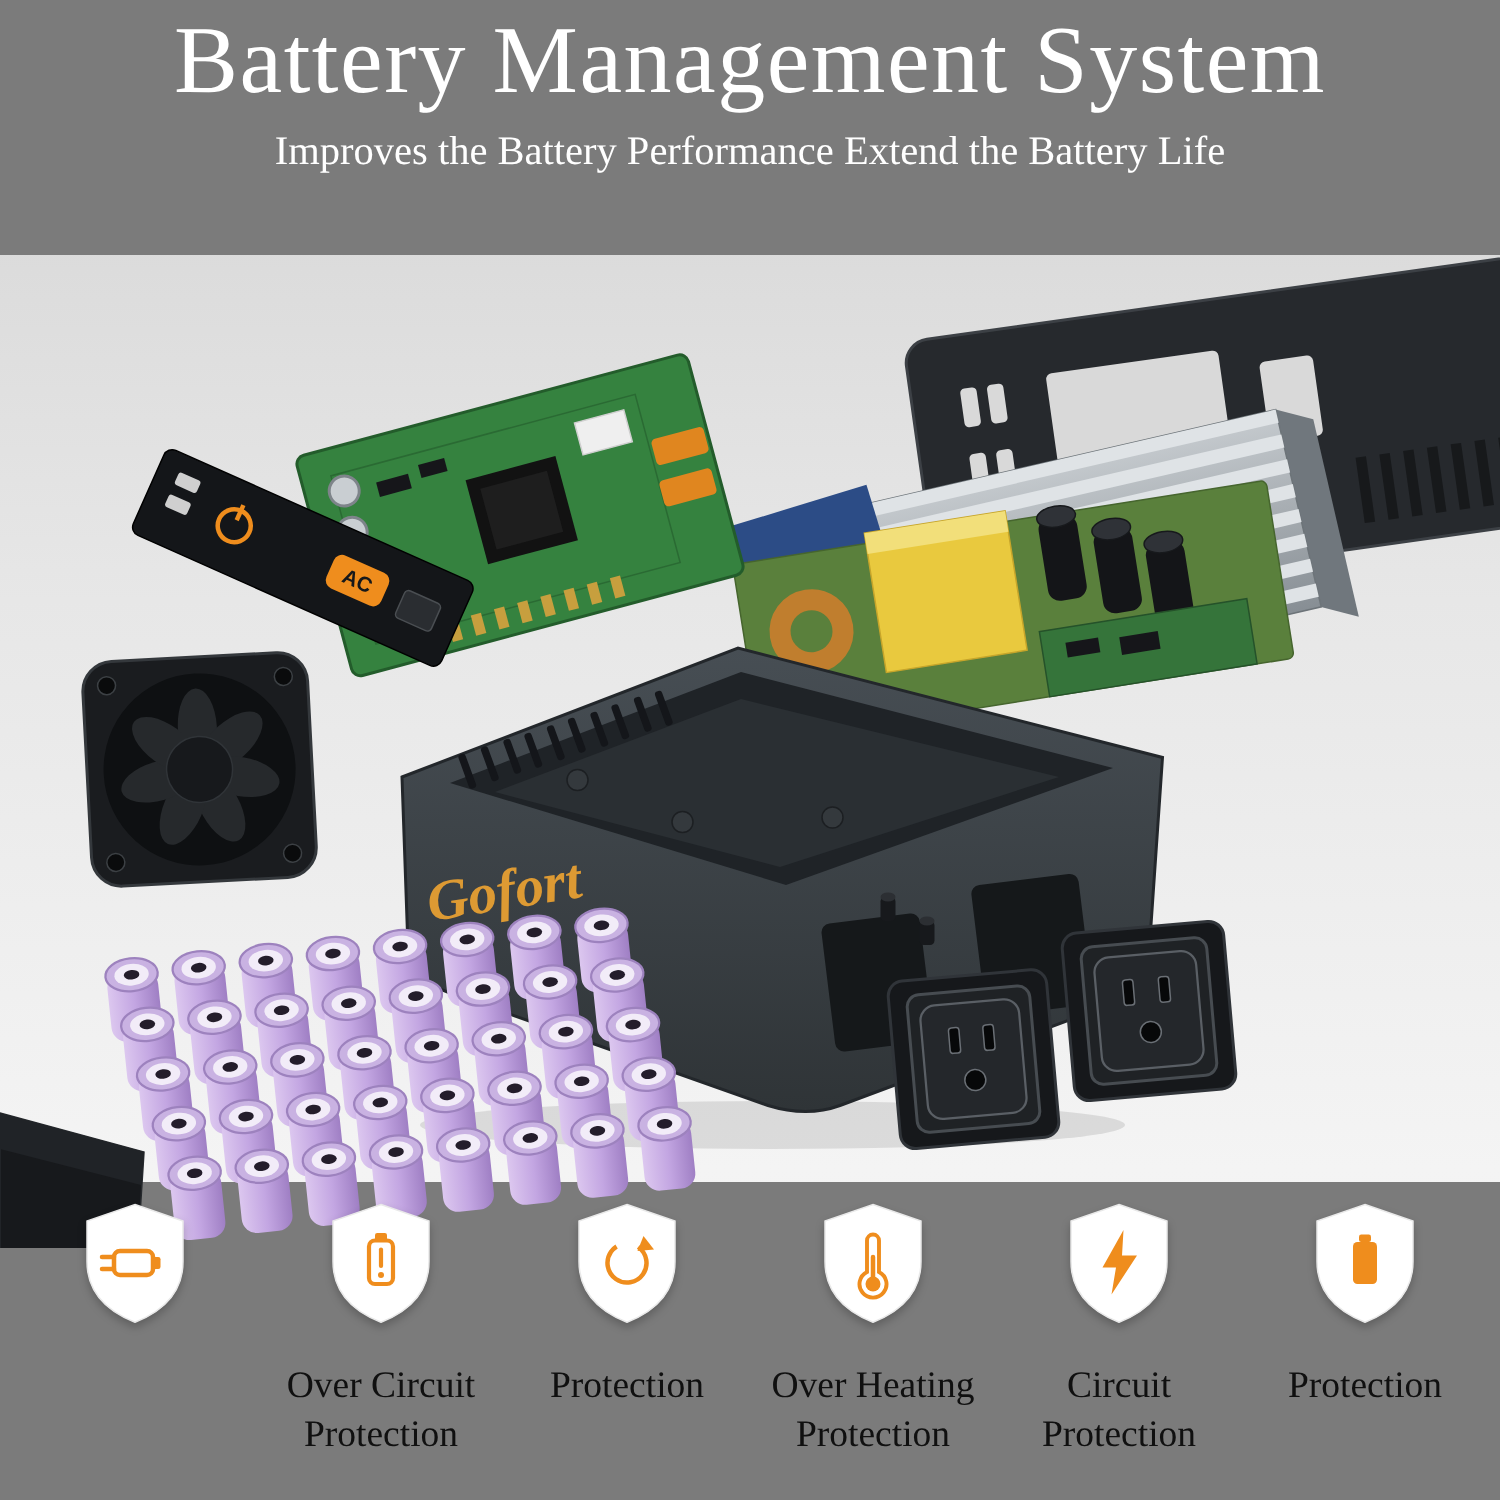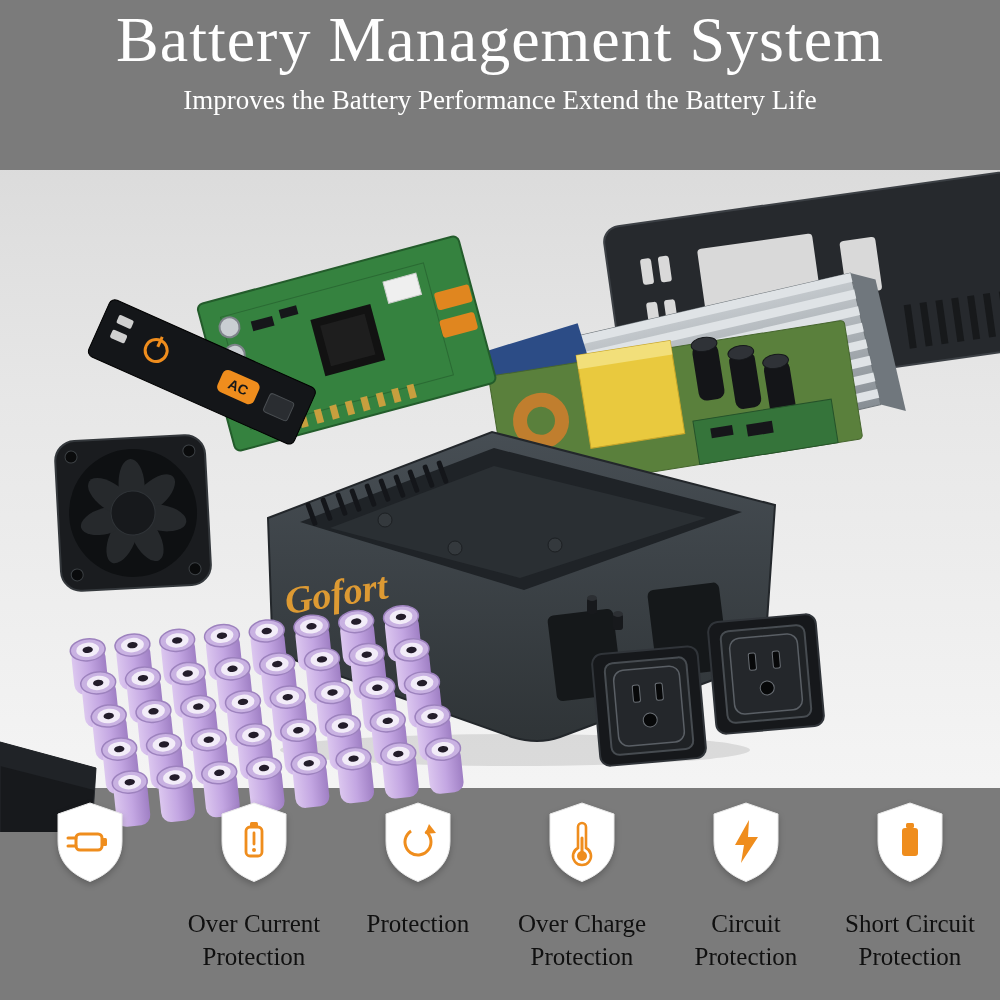--- a/index.html
+++ b/index.html
@@ -316,21 +316,21 @@
 
     <div class="feature">
       <svg class="shield" viewBox="0 0 76 84">
         <path class="shield-bg" d="M38 3 L70 14 V41 C70 62 57 74 38 81.5 C19 74 6 62 6 41 V14 Z"></path>
         <rect x="30" y="27" width="16" height="29" rx="4" fill="none" stroke="#ef8d1d" stroke-width="2.8"></rect>
         <rect x="34" y="22" width="8" height="5" rx="1.5" fill="#ef8d1d"></rect>
         <line x1="38" y1="33" x2="38" y2="44" stroke="#ef8d1d" stroke-width="2.8" stroke-linecap="round"></line>
         <circle cx="38" cy="50" r="2" fill="#ef8d1d"></circle>
       </svg>
       <div class="label">
-        <div>Over Current</div>
+        <div>Over Circuit</div>
         <div>Protection</div>
       </div>
     </div>
 
     <div class="feature">
       <svg class="shield" viewBox="0 0 76 84">
         <path class="shield-bg" d="M38 3 L70 14 V41 C70 62 57 74 38 81.5 C19 74 6 62 6 41 V14 Z"></path>
         <circle cx="38" cy="42" r="13" fill="none" stroke="#ef8d1d" stroke-width="3" stroke-dasharray="66 16" transform="rotate(-55 38 42)"></circle>
         <polygon points="49,24 56,33 45,34" fill="#ef8d1d"></polygon>
       </svg>
@@ -340,21 +340,21 @@
     </div>
 
     <div class="feature">
       <svg class="shield" viewBox="0 0 76 84">
         <path class="shield-bg" d="M38 3 L70 14 V41 C70 62 57 74 38 81.5 C19 74 6 62 6 41 V14 Z"></path>
         <path d="M34 27 a4 4 0 0 1 8 0 v21 a9 9 0 1 1 -8 0 Z" fill="none" stroke="#ef8d1d" stroke-width="2.6"></path>
         <line x1="38" y1="38" x2="38" y2="52" stroke="#ef8d1d" stroke-width="3" stroke-linecap="round"></line>
         <circle cx="38" cy="56" r="5" fill="#ef8d1d"></circle>
       </svg>
       <div class="label">
-        <div>Over Charge</div>
+        <div>Over Heating</div>
         <div>Protection</div>
       </div>
     </div>
 
     <div class="feature">
       <svg class="shield" viewBox="0 0 76 84">
         <path class="shield-bg" d="M38 3 L70 14 V41 C70 62 57 74 38 81.5 C19 74 6 62 6 41 V14 Z"></path>
         <polygon points="41,20 27,45 36,45 33,63 50,37 40,37" fill="#ef8d1d"></polygon>
       </svg>
       <div class="label">
@@ -363,19 +363,18 @@
       </div>
     </div>
 
     <div class="feature">
       <svg class="shield" viewBox="0 0 76 84">
         <path class="shield-bg" d="M38 3 L70 14 V41 C70 62 57 74 38 81.5 C19 74 6 62 6 41 V14 Z"></path>
         <rect x="30" y="28" width="16" height="28" rx="3" fill="#ef8d1d"></rect>
         <rect x="34" y="23" width="8" height="5" rx="1.5" fill="#ef8d1d"></rect>
       </svg>
       <div class="label">
-        <div>Short Circuit</div>
         <div>Protection</div>
       </div>
     </div>
 
   </div>
 </div>
 
 </body></html>

